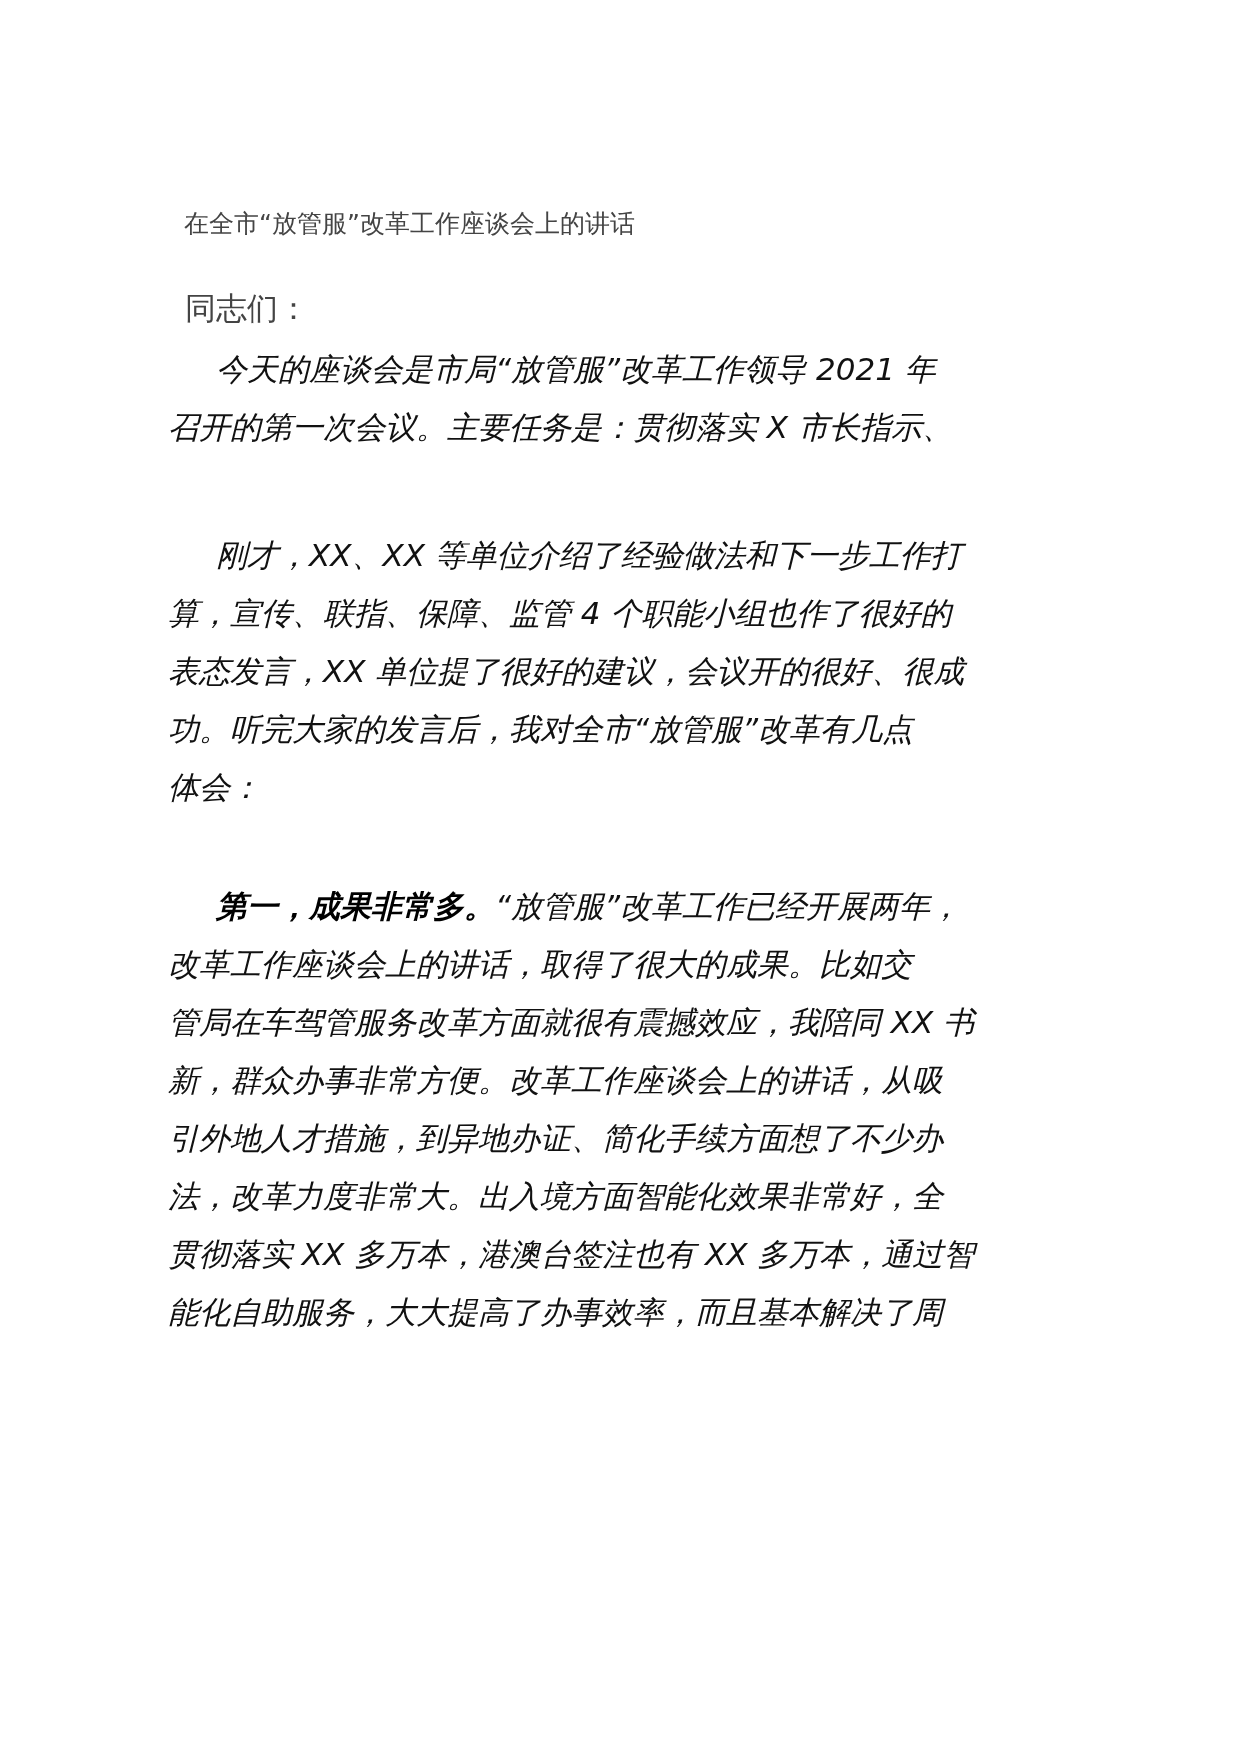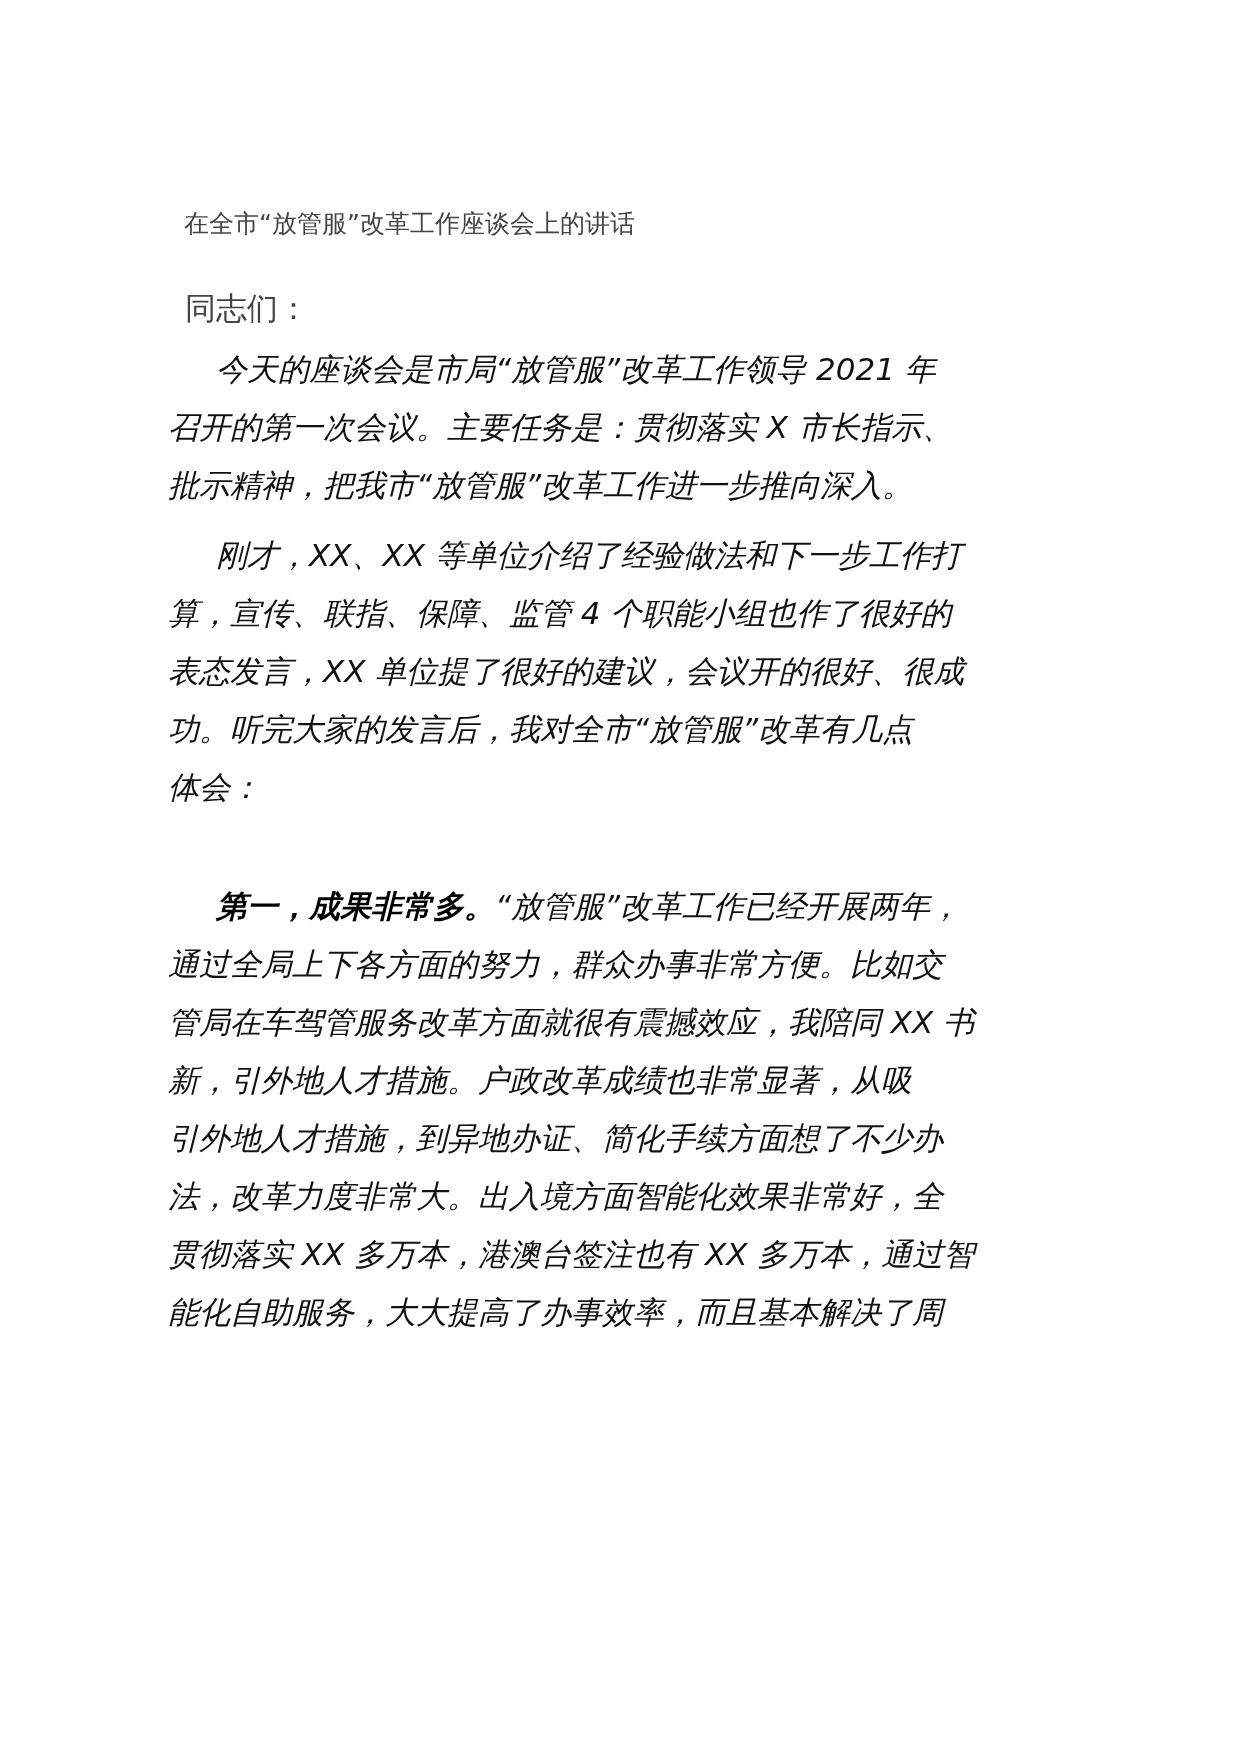--- a/index.html
+++ b/index.html
@@ -74,34 +74,33 @@
 </head>
 <body>
 
 <div class="page">
   <h1 class="doc-title">在全市“放管服”改革工作座谈会上的讲话</h1>
   <p class="salutation">同志们：</p>
 
   <div class="para" id="p1">
     <span class="line first">今天的座谈会是市局“放管服”改革工作领导 2021 年</span>
     <span class="line">召开的第一次会议。主要任务是：贯彻落实 X 市长指示、</span>
-    <span class="line">批示精神，把我市“放管服”改革工作进一步推向深入。</span>
   </div>
 
   <div class="para" id="p2">
     <span class="line first">刚才，XX、XX 等单位介绍了经验做法和下一步工作打</span>
     <span class="line">算，宣传、联指、保障、监管 4 个职能小组也作了很好的</span>
     <span class="line">表态发言，XX 单位提了很好的建议，会议开的很好、很成</span>
     <span class="line">功。听完大家的发言后，我对全市“放管服”改革有几点</span>
     <span class="line">体会：</span>
   </div>
 
   <div class="para" id="p3">
     <span class="line first"><span class="lead">第一，成果非常多。</span><span>“放管服”改革工作已经开展两年，</span></span>
-    <span class="line">通过全局上下各方面的努力，群众办事非常方便。比如交</span>
+    <span class="line">改革工作座谈会上的讲话，取得了很大的成果。比如交</span>
     <span class="line">管局在车驾管服务改革方面就很有震撼效应，我陪同 XX 书</span>
-    <span class="line">新，引外地人才措施。户政改革成绩也非常显著，从吸</span>
+    <span class="line">新，群众办事非常方便。改革工作座谈会上的讲话，从吸</span>
     <span class="line">引外地人才措施，到异地办证、简化手续方面想了不少办</span>
     <span class="line">法，改革力度非常大。出入境方面智能化效果非常好，全</span>
     <span class="line">贯彻落实 XX 多万本，港澳台签注也有 XX 多万本，通过智</span>
     <span class="line">能化自助服务，大大提高了办事效率，而且基本解决了周</span>
   </div>
 </div>
 
 </body></html>

